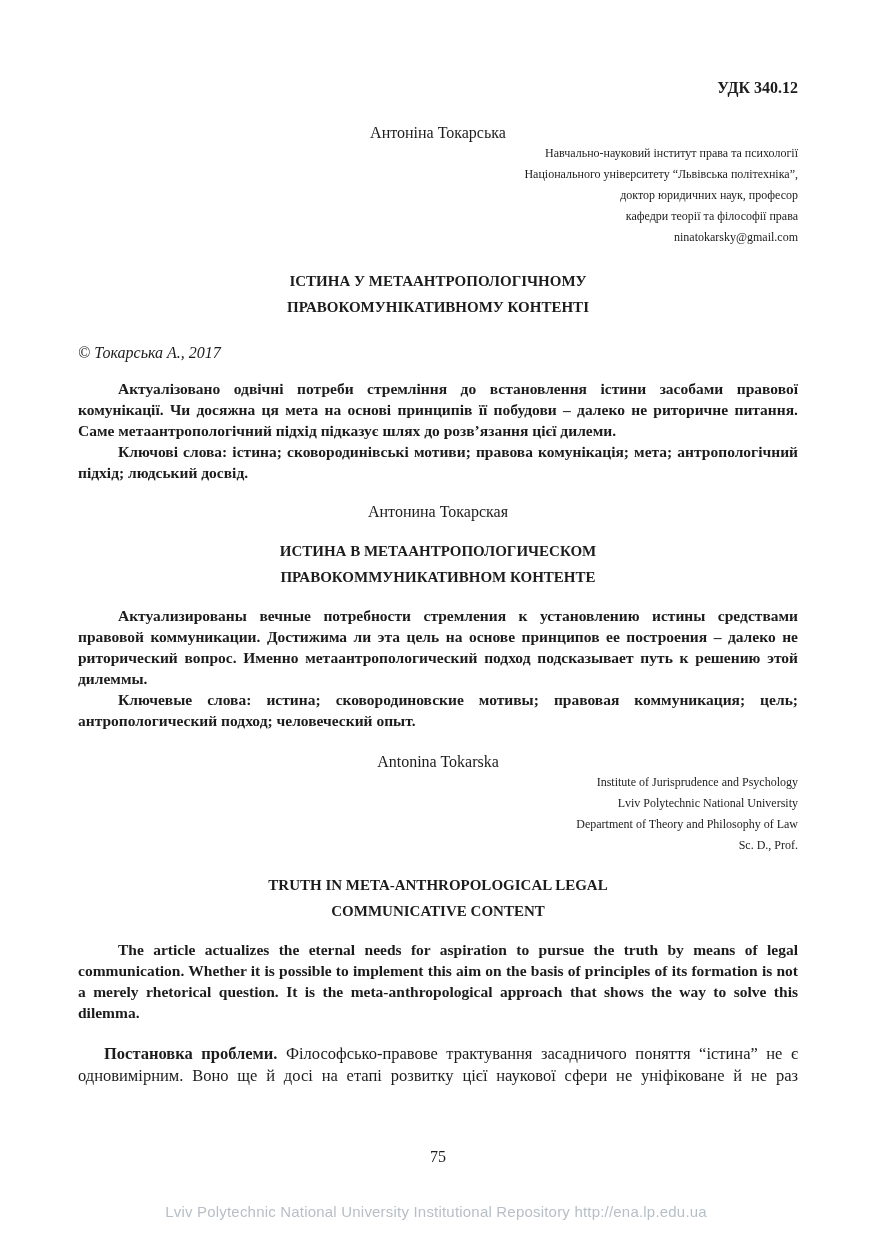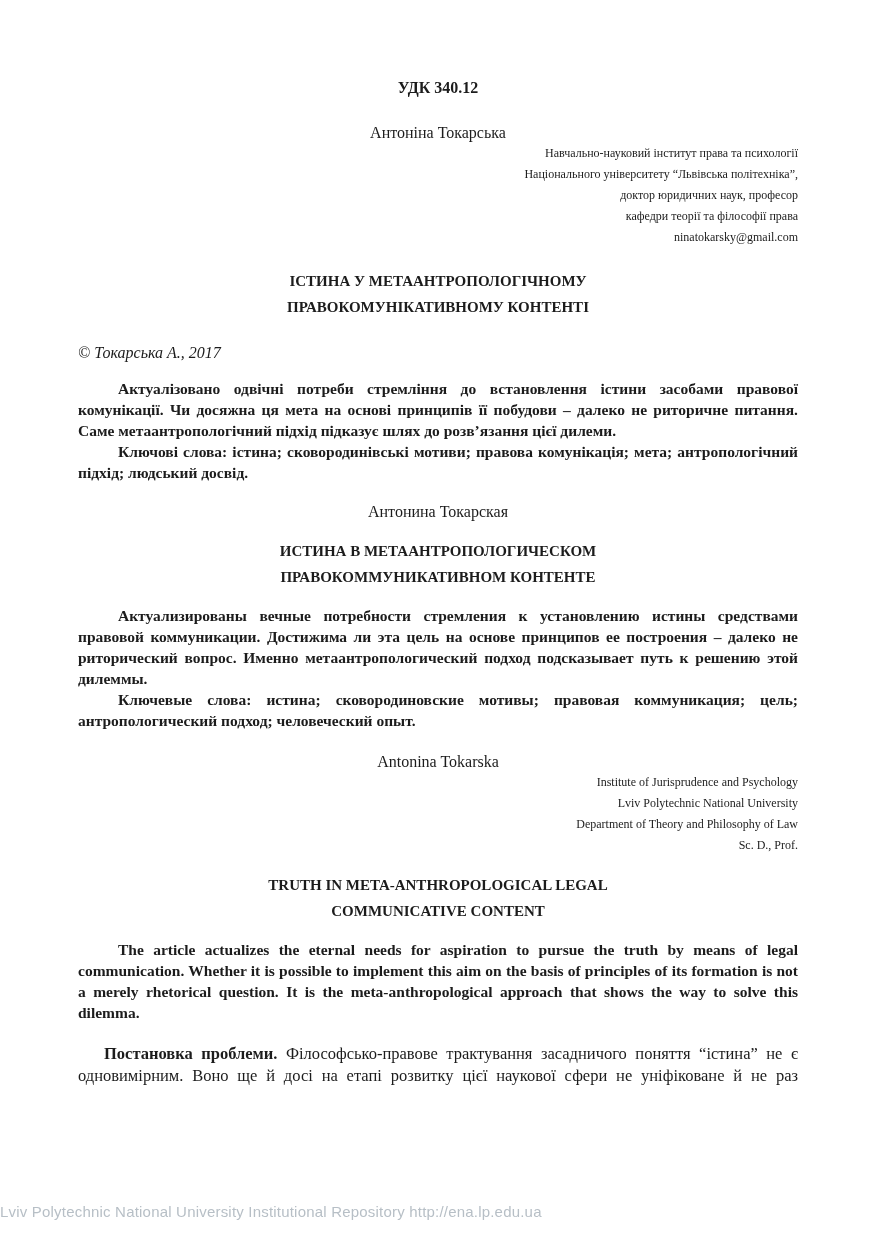--- a/index.html
+++ b/index.html
@@ -11,21 +11,21 @@
     margin: 0 auto;
     background: #ffffff;
     font-family: "Liberation Serif", "DejaVu Serif", serif;
     color: #1c1c1c;
     overflow: hidden;
   }
   .content {
     padding: 78px 78px 0 78px;
   }
   .udc {
-    text-align: center;
+    text-align: right;
     font-weight: bold;
     font-size: 16px;
     line-height: 20px;
   }
   .author-name {
     text-align: center;
     font-weight: normal;
     font-size: 16px;
     line-height: 21px;
     margin-top: 24px;
@@ -74,20 +74,21 @@
     left: 0; right: 0;
     bottom: 74px;
     text-align: center;
     font-size: 16px;
     color: #1c1c1c;
   }
   .footer {
     position: absolute;
     left: 0; right: 4px;
     bottom: 20px;
+    text-align: center;
     font-family: "Liberation Sans", "DejaVu Sans", sans-serif;
     font-size: 15px;
     color: #b7bfc6;
     letter-spacing: 0.2px;
   }
 </style>
 </head>
 <body>
 
 <div class="page">
@@ -144,15 +145,16 @@
     </h1>
 
     <div class="abstract">
       <p>The article actualizes the eternal needs for aspiration to pursue the truth by means of legal communication. Whether it is possible to implement this aim on the basis of principles of its formation is not a merely rhetorical question. It is the meta-anthropological approach that shows the way to solve this dilemma.</p>
     </div>
 
     <p class="body-paragraph"><span class="lead">Постановка проблеми.</span><span> Філософсько-правове трактування засадничого поняття “істина” не є одновимірним. Воно ще й досі на етапі розвитку цієї наукової сфери не уніфіковане й не раз</span></p>
 
   </div>
 
+  <div class="page-number">75</div>
 
   <div class="footer">Lviv Polytechnic National University Institutional Repository http://ena.lp.edu.ua</div>
 </div>
 
 </body></html>

